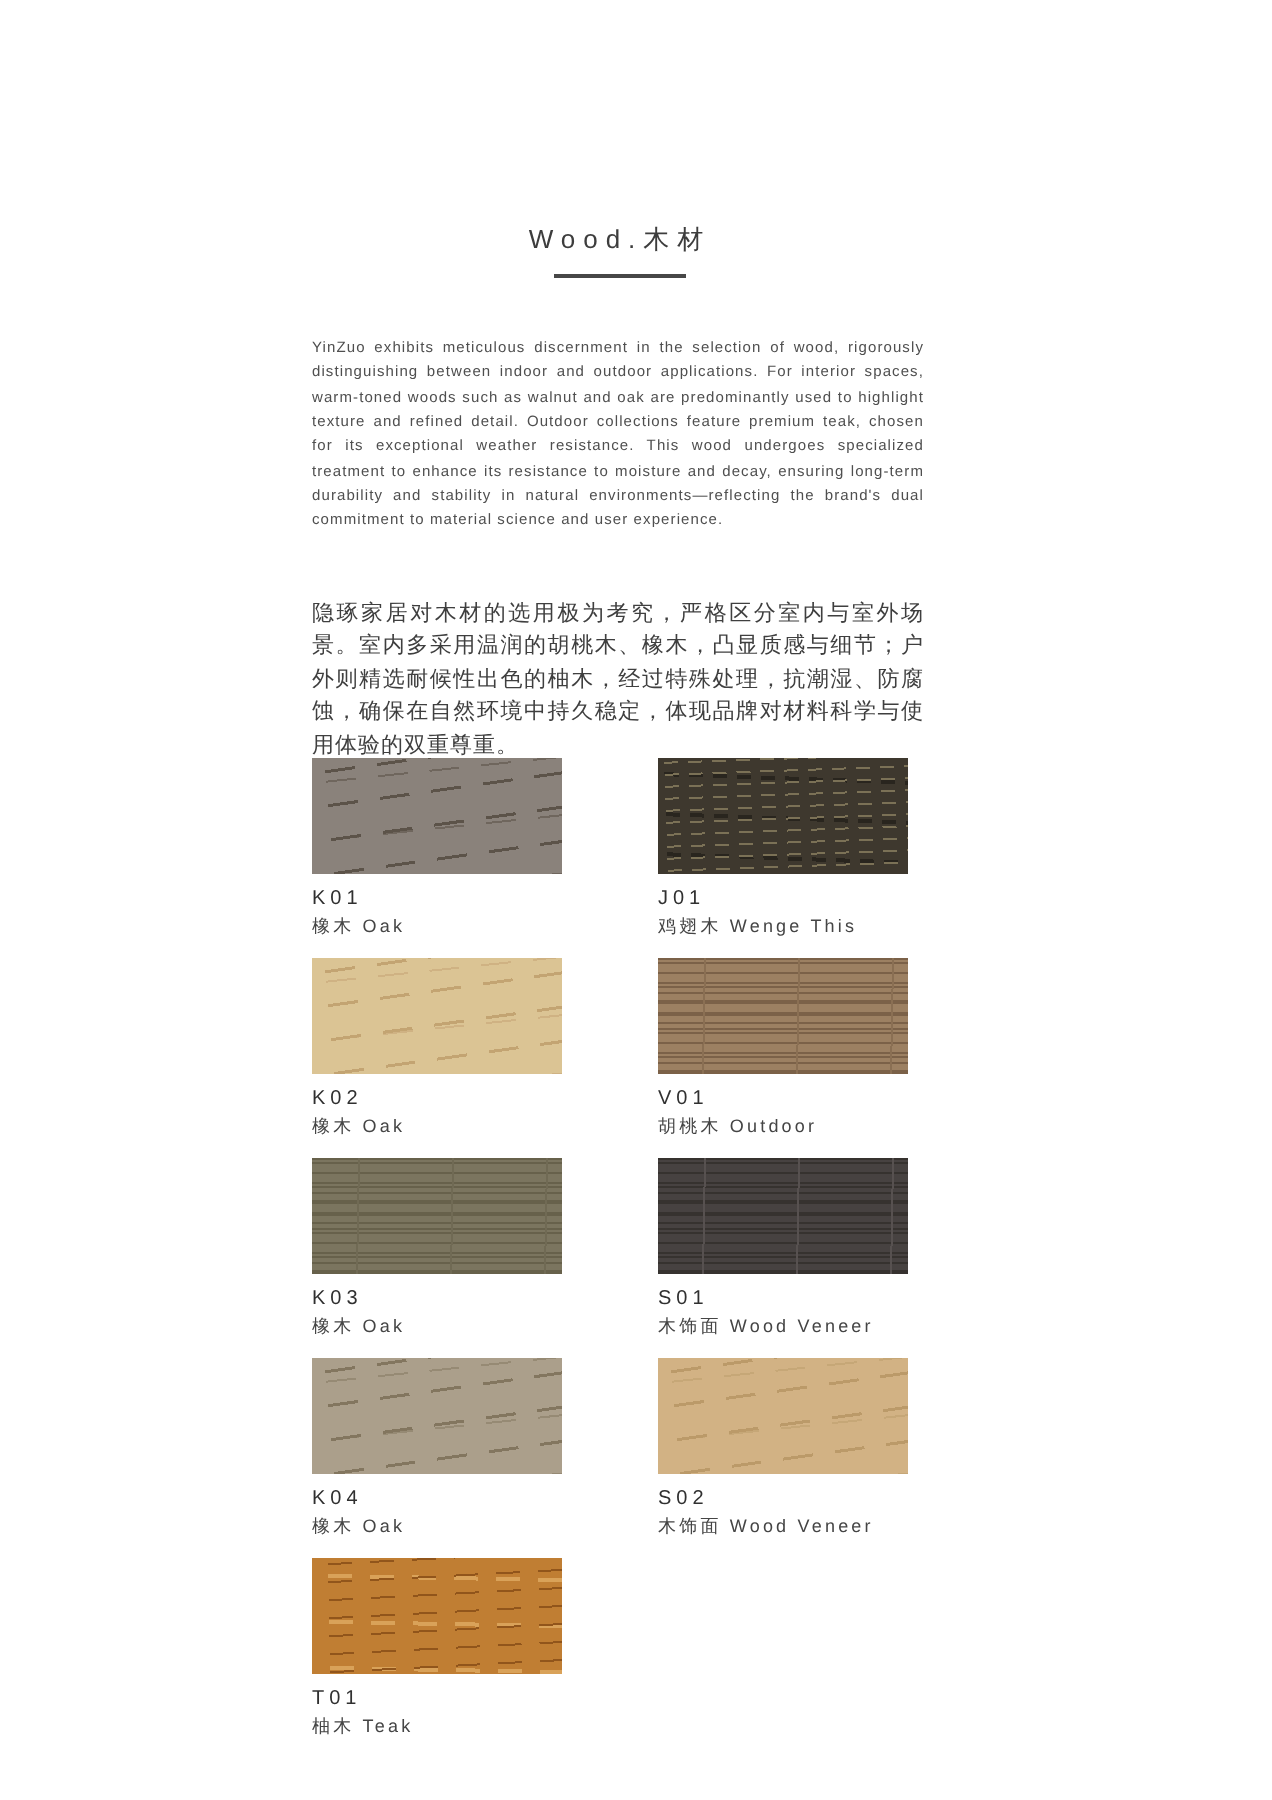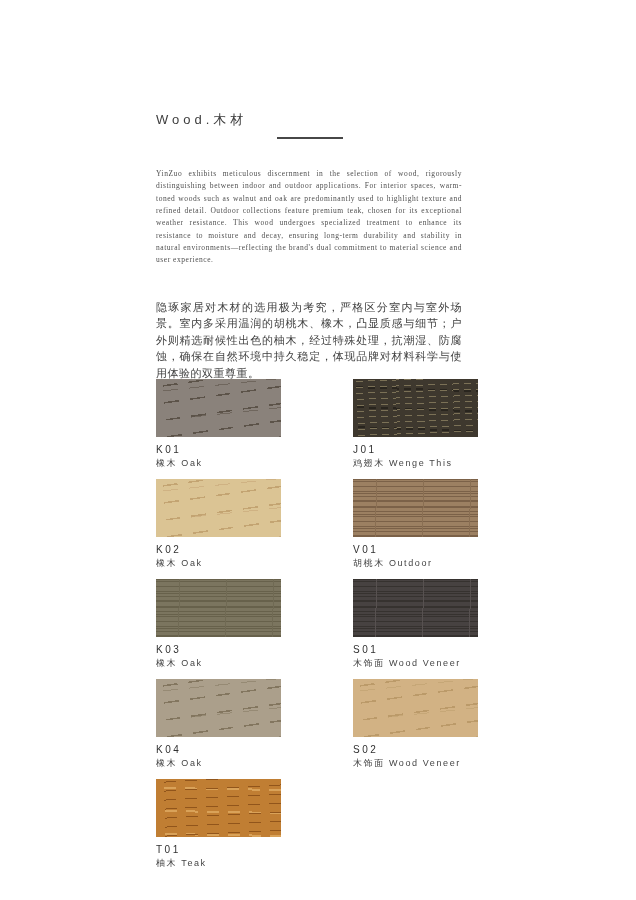--- a/index.html
+++ b/index.html
@@ -14,21 +14,21 @@
     height: 900px;
     background: #ffffff;
     overflow: hidden;
   }
   
   .title-block {
     position: absolute;
     left: 156px;
     top: 111px;
     width: 308px;
-    text-align: left;
+    text-align: center;
   }
   .title {
     font-size: 13px;
     letter-spacing: 4px;
     color: #3d3d3d;
     white-space: nowrap;
   }
   .title-underline {
     width: 66px;
     height: 2px;
@@ -39,41 +39,40 @@
   .para-en {
     position: absolute;
     left: 156px;
     top: 168px;
     width: 306px;
     font-size: 7.5px;
     line-height: 12.35px;
     letter-spacing: 0.55px;
     color: #4f4f4f;
     text-align: justify;
-    font-family: Liberation Serif, serif;
   }
   .para-zh {
     position: absolute;
     left: 156px;
     top: 299px;
     width: 306px;
     font-size: 11px;
     line-height: 16.4px;
     letter-spacing: 0.5px;
     color: #3f3f3f;
     text-align: justify;
   }
   
   .swatch-grid {
     position: absolute;
     left: 156px;
     top: 379px;
     display: grid;
     grid-template-columns: 125px 125px;
-    column-gap: 72px;
+    column-gap: 48px;
     grid-auto-rows: 100px;
   }
   .cell { width: 125px; }
   .swatch {
     width: 125px;
     height: 58px;
     background-color: var(--base);
   }
   
   .tex-streak {

